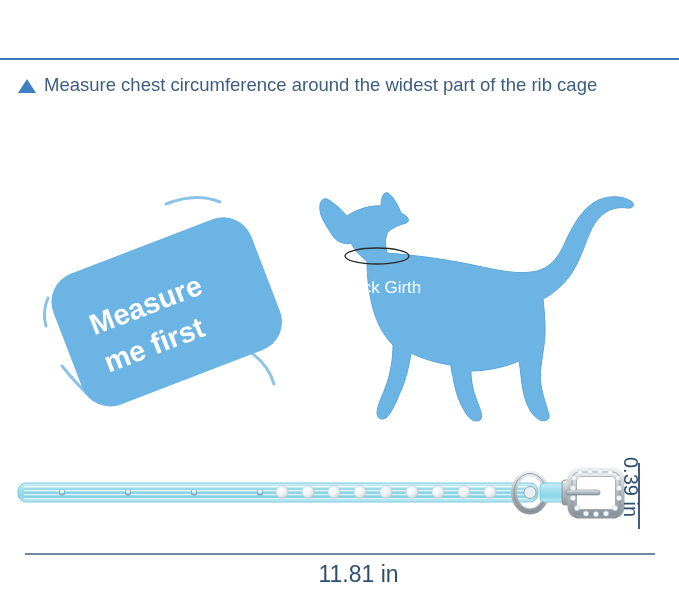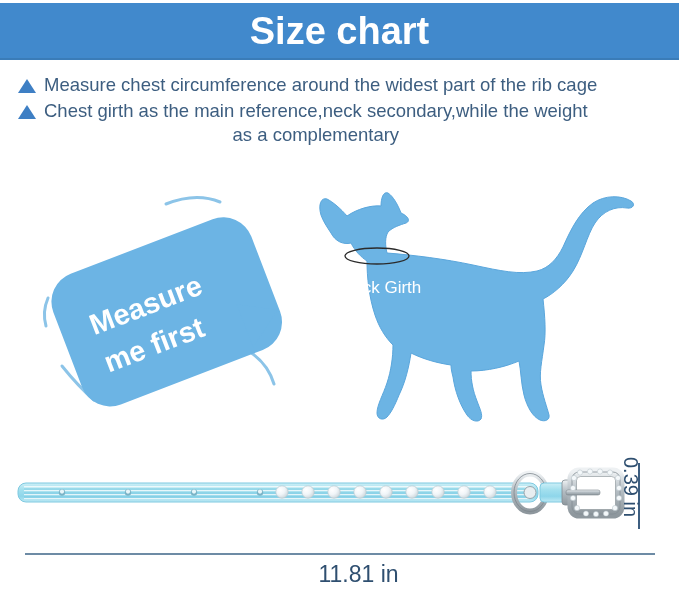--- a/index.html
+++ b/index.html
@@ -165,34 +165,26 @@
   .svg-text-white {
     fill: #ffffff;
     font-family: "Liberation Sans", sans-serif;
   }
 </style>
 </head>
 <body>
 
 <div id="page">
 
-  <div id="header-band">
-    <div id="header-title">Size chart</div>
-  </div>
   <div id="header-underline"></div>
 
   <div id="bullets">
     <div class="bullet-row">
       <span class="bullet-tri"></span>
       <span class="bullet-text">Measure chest circumference around the widest part of the rib cage</span>
-    </div>
-    <div class="bullet-row">
-      <span class="bullet-tri"></span>
-      <span class="bullet-text">Chest girth as the main reference,neck secondary,while the weight
-as a complementary</span>
     </div>
   </div>
 
   <div id="illustration">
 
     <svg id="tape-bubble-svg" width="290" height="250" viewBox="0 0 290 250">
 
       <g stroke="#8cc4e8" stroke-width="3" fill="none" stroke-linecap="round">
         <path d="M128 24 Q 158 12 182 22"></path>
         <path d="M10 118 Q 4 132 8 146"></path>

